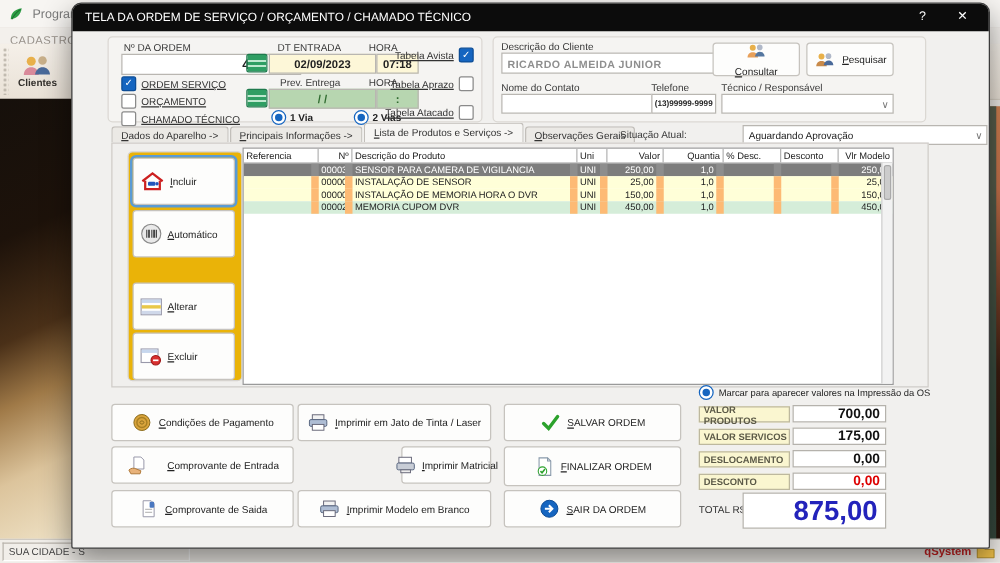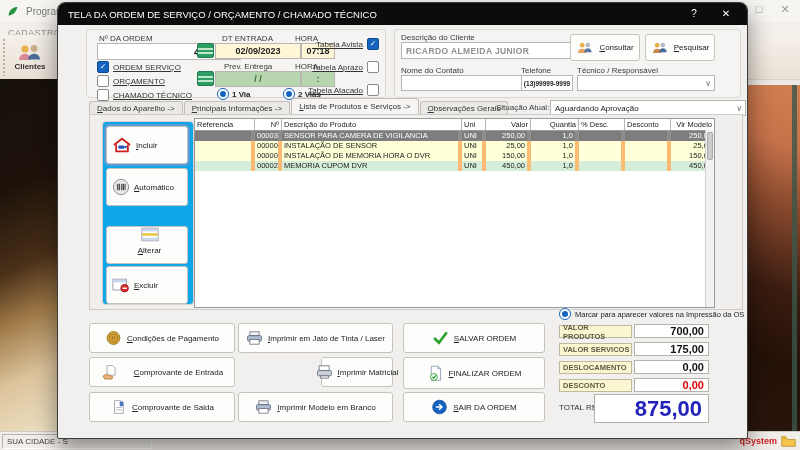--- a/index.html
+++ b/index.html
@@ -26,21 +26,21 @@
     background:linear-gradient(200deg,#d08050 0%,#c5714a 18%,#8a4a2e 34%,#3a1c10 58%,#241108 78%,#2a150c 100%);}
   .bg-photo-right::after{content:'';position:absolute;top:0;bottom:0;right:3px;width:5px;background:#3a564a;opacity:.8;}
   .bg-statusbar{position:absolute;left:0;right:0;bottom:0;height:18px;background:#f1eee9;border-top:1px solid #cfcac2;display:flex;align-items:center;}
   .status-cell{height:13px;margin-left:2px;padding:0 4px;border:1px solid;border-color:#b9b4ac #fff #fff #b9b4ac;font-size:8px;color:#444;display:flex;align-items:center;min-width:140px;}
   .status-right{position:absolute;right:4px;display:flex;align-items:center;gap:4px;}
   .qsys{font-size:9px;font-weight:bold;color:#cc2222;}
   .status-right svg{width:15px;height:12px;}
 
   
   .dialog{position:absolute;left:57px;top:2px;width:689px;height:435px;background:#f1f0ee;
-    border:1px solid #3c3c3c;border-radius:8px 8px 2px 2px;box-shadow:0 10px 24px rgba(0,0,0,.45);}
+    border:1px solid #3c3c3c;border-radius:8px 8px 2px 2px;box-shadow:0 10px 24px rgba(0,0,0,.45);padding-left:44px;}
   .dlg-title{position:absolute;top:0;left:0;right:0;height:22px;background:#0c0c0c;border-radius:7px 7px 0 0;
     color:#fff;font-size:9.5px;display:flex;align-items:center;padding-left:10px;}
   .dlg-btn{position:absolute;top:3px;width:22px;height:16px;color:#fff;font-size:10px;text-align:center;line-height:16px;}
 
   .groupbox{position:absolute;background:#f5f4f2;border:1px solid #dbd8d3;border-radius:4px;}
   .lbl{font-size:8px;color:#3a3a3a;white-space:nowrap;}
   .field{background:#fff;border:1px solid #b9b6b1;font-size:9px;color:#222;display:flex;align-items:center;}
   .cream{background:#fdf7d8;font-weight:bold;justify-content:center;}
   .greenf{background:#b7d6b0;color:#2f6b2f;font-weight:bold;justify-content:center;}
   .cal-icon{width:15px;height:13px;border-radius:2px;border:1px solid #1f7a4d;
@@ -65,32 +65,32 @@
 
   
   .tabs{position:absolute;left:31px;top:96px;height:15px;display:flex;align-items:flex-end;}
   .tab{height:12px;padding:0 7px;border:1px solid #c2bfba;border-bottom:none;background:#ebe9e5;border-radius:3px 3px 0 0;
     font-size:8px;color:#333;display:flex;align-items:center;margin-right:1px;}
   .tab.active{height:15px;background:#f6f5f3;font-weight:normal;}
   .tab span::first-letter{text-decoration:underline;}
 
   
   .main-panel{position:absolute;left:31px;top:111px;width:652px;height:194px;background:#f0efed;border:1px solid #cfccc8;}
-  .side-panel{position:absolute;left:12px;top:6px;width:90px;height:182px;background:#0ea5e9;border:1px solid #d6d3cf;border-radius:4px;}
+  .side-panel{position:absolute;left:12px;top:6px;width:90px;height:182px;background:#eab308;border:1px solid #d6d3cf;border-radius:4px;}
   .side-btn{position:absolute;left:3px;width:82px;height:38px;background:#fdfdfc;border:1px solid #c6c3be;border-radius:3px;
     display:flex;align-items:center;gap:4px;padding-left:5px;font-size:8px;color:#222;box-sizing:border-box;}
   .side-btn.focus{outline:2px solid #5a9bd5;outline-offset:0px;}
 
   
   .grid{position:absolute;left:104px;top:3px;width:519px;height:188px;background:#fff;border:1px solid #9a9a9a;overflow:hidden;}
   .thead,.trow{display:flex;}
   .thead{height:11px;border-bottom:1px solid #9a9a9a;background:#fff;}
   .hcell{font-size:7.5px;color:#222;border-right:1px solid #b5b5b5;padding:1px 2px 0;box-sizing:border-box;overflow:hidden;white-space:nowrap;}
   .trow{height:10px;}
-  .tcell{font-size:7.5px;color:#222;border-right:4px solid #fdba74;padding:0 2px;box-sizing:border-box;overflow:hidden;white-space:nowrap;line-height:10px;}
+  .tcell{font-size:7.5px;color:#222;border-right:6px solid #fdba74;padding:0 2px;box-sizing:border-box;overflow:hidden;white-space:nowrap;line-height:10px;}
   .trow.service{background:#ffffd8;}
   .trow.product{background:#d5edd9;}
   .trow.selected{background:#7d7d7d;}
   .trow.selected .tcell{color:#fff;border-right-color:#8d8d8d;}
   .c0{width:60px;} .c1{width:27px;text-align:right;} .c2{width:180px;} .c3{width:24px;}
   .c4{width:45px;text-align:right;} .c5{width:48px;text-align:right;} .c6{width:46px;} .c7{width:46px;}
   .c8{flex:1;text-align:right;border-right:none;}
   .vscroll{position:absolute;right:0;top:11px;bottom:0;width:8px;background:#f2f2f2;border-left:1px solid #cfcfcf;}
   .vthumb{position:absolute;left:1px;right:1px;top:2px;height:26px;background:#ccc;border:1px solid #aaa;border-radius:2px;}
 
@@ -219,21 +219,21 @@
         <div class="tabela-row" style="left: 212px; top: 54px;">
           <span class="chk-lab">Tabela Atacado</span>
           <span class="chk"></span>
         </div>
       </div>
   </div>
 
   <div class="groupbox" style="left:336px;top:26px;width:345px;height:67px;">
     <span class="lbl abs" style="left:6px;top:3px;">Descrição do Cliente</span>
     <div class="field abs" style="left:6px;top:12px;width:170px;height:15px;padding-left:4px;color:#8f8f8f;font-weight:bold;letter-spacing:.4px;font-size:8.5px;">RICARDO ALMEIDA JUNIOR</div>
-    <div class="mini-btn" style="left:175px;top:4px;width:68px;height:25px;">
+    <div class="mini-btn" style="left:175px;top:4px;width:68px;height:25px;flex-direction:column;">
       <svg width="18" height="14" viewBox="0 0 24 20">
           <circle cx="8" cy="6" r="3.4" fill="#e8b04a"></circle>
           <path d="M2 17c0-4 3-6 6-6s6 2 6 6z" fill="#e8a05a"></path>
           <circle cx="16" cy="5.6" r="3.2" fill="#b0b8c8"></circle>
           <path d="M10.5 16c.5-3.5 3-5.5 5.5-5.5 3 0 5.5 2 5.5 5.5z" fill="#5577a0"></path>
         </svg>
       <span class="btn-label">Consultar</span>
     </div>
     <div class="mini-btn" style="left:250px;top:4px;width:68px;height:25px;">
       <svg width="18" height="14" viewBox="0 0 24 20">
@@ -292,21 +292,21 @@
             <g stroke="#444">
               <line x1="6" y1="6.5" x2="6" y2="13.5"></line>
               <line x1="8" y1="6.5" x2="8" y2="13.5" stroke-width="1.6"></line>
               <line x1="10.5" y1="6.5" x2="10.5" y2="13.5"></line>
               <line x1="12.6" y1="6.5" x2="12.6" y2="13.5" stroke-width="1.8"></line>
               <line x1="14.6" y1="6.5" x2="14.6" y2="13.5"></line>
             </g>
           </svg>
         <span class="btn-label">Automático</span>
       </div>
-      <div class="side-btn" style="top:104px;flex-direction:column;">
+      <div class="side-btn" style="top:104px;">
         <svg width="18" height="15" viewBox="0 0 20 16">
             <rect x="1" y="1" width="18" height="14" fill="#fff" stroke="#99a"></rect>
             <rect x="1.5" y="1.5" width="17" height="3" fill="#c7d7ee"></rect>
             <rect x="1.5" y="6.5" width="17" height="3" fill="#e8c84a"></rect>
             <rect x="1.5" y="11.5" width="17" height="3" fill="#cfd8ea"></rect>
           </svg>
         <span class="btn-label">Alterar</span>
       </div>
       <div class="side-btn" style="top:144px;">
         <svg width="18" height="15" viewBox="0 0 20 16">

